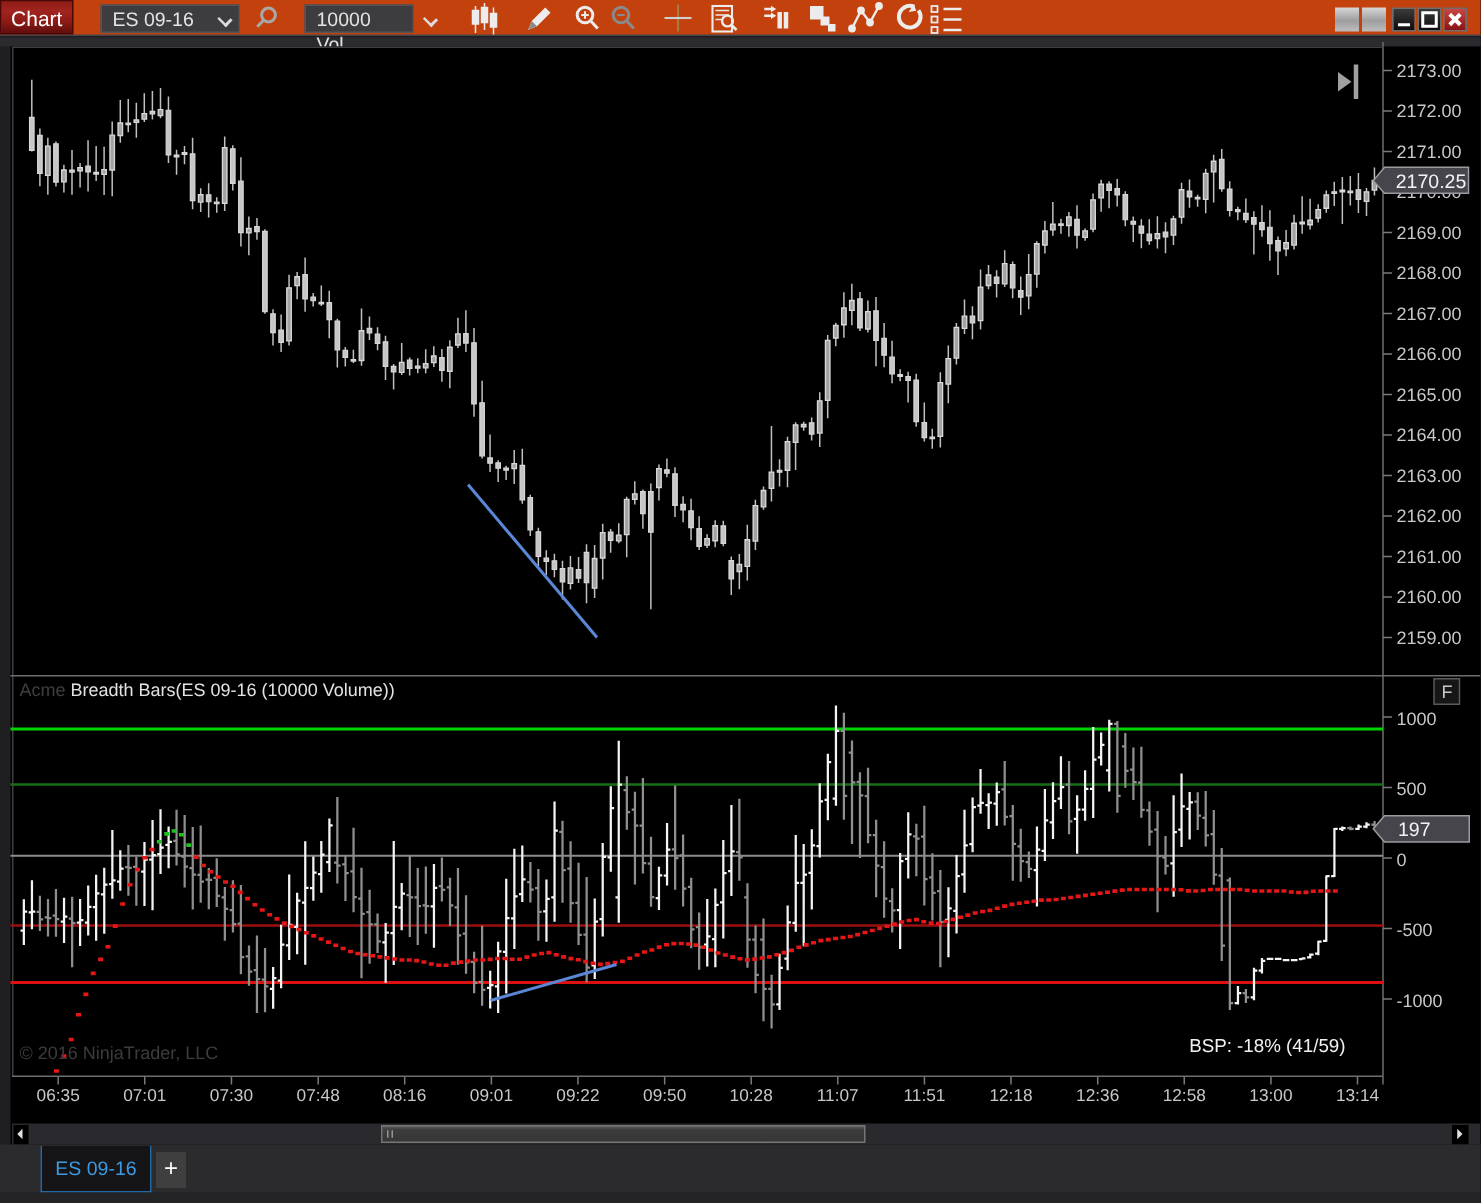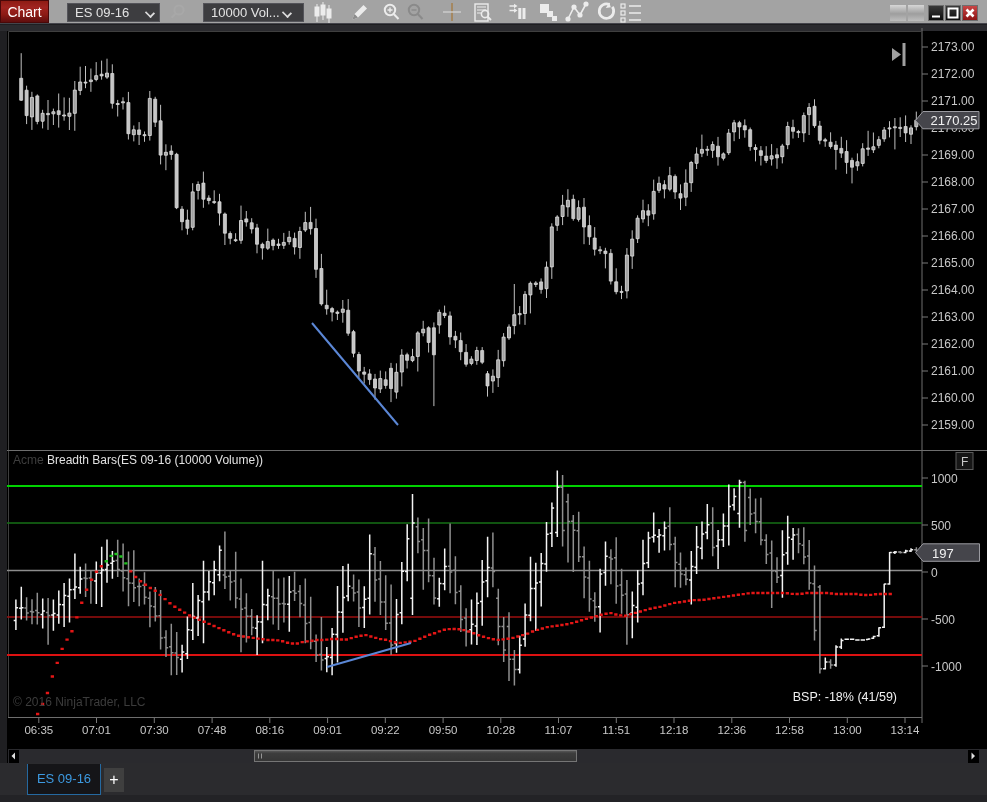--- a/index.html
+++ b/index.html
@@ -1,35 +1,35 @@
 <!DOCTYPE html>
 <html><head><meta charset="utf-8"><style>
 *{margin:0;padding:0;box-sizing:border-box}
 html,body{width:987px;height:802px;background:#1f1f22;font-family:"Liberation Sans",sans-serif;overflow:hidden}
-#toolbar{position:absolute;left:0;top:0;width:987px;height:24px;background:#a3a3a3;border-bottom:1px solid #45454c}
+#toolbar{position:absolute;left:0;top:0;width:987px;height:24px;background:#c2410c;border-bottom:1px solid #45454c}
 #midstrip{position:absolute;left:0;top:25px;width:987px;height:6px;background:#2b2b2f}
 #chartbtn{position:absolute;left:0px;top:0px;width:49px;height:23px;background:linear-gradient(180deg,#8e1c14 0%,#a02420 30%,#8c1a14 65%,#5f0e0e 100%);border:1px solid #4a0808;color:#fff;font-size:14px;text-align:center;line-height:22px}
 .dd{position:absolute;top:3px;height:19px;background:#3d3d40;border:1px solid #54545a;color:#e4e4e4;font-size:13px;line-height:17px;padding-left:7px}
 .chev{position:absolute;width:8px;height:8px;top:4px}
 .chev:before{content:"";position:absolute;left:0;top:1px;width:6px;height:6px;border-right:2px solid #dcdcdc;border-bottom:2px solid #dcdcdc;transform:rotate(45deg) scale(1,0.8)}
 .winbtn{position:absolute;top:5px;width:16px;height:16px}
 #chart{position:absolute;left:7px;top:31px;width:980px;height:732px;background:#000}
 svg{position:absolute;left:0;top:0}
 .ax{fill:#c8c8c8;font-size:12px;font-family:"Liberation Sans",sans-serif}
 .tx{fill:#c8c8c8;font-size:11.5px;font-family:"Liberation Sans",sans-serif}
 #tabbar{position:absolute;left:0;top:763px;width:987px;height:32px;background:#2b2b2e}
 #tab{position:absolute;left:27px;top:1px;width:74px;height:31px;background:#151518;border:1px solid #2569a0;border-top:none;color:#3d9ae1;font-size:13px;text-align:center;line-height:29px}
 #plus{position:absolute;left:104px;top:5px;width:20px;height:24px;background:#3f3f3f;color:#fff;font-size:16px;text-align:center;line-height:23px}
 #botstrip{position:absolute;left:0;top:795px;width:987px;height:7px;background:#232326}
 </style></head><body>
 <div id="midstrip"></div>
 <div id="toolbar">
  <div id="chartbtn">Chart</div>
  <div class="dd" style="left:67px;width:93px">ES 09-16<span class="chev" style="left:78px"></span></div>
- <div class="dd" style="left:203px;width:101px">10000 Vol...<span class="chev" style="left:79px"></span></div>
+ <div class="dd" style="left:203px;width:73px">10000 Vol...<span class="chev" style="left:79px"></span></div>
  <svg width="987" height="26" style="left:0;top:0">
 
   <g stroke="#a8a8a8" stroke-width="2" fill="none">
    <circle cx="179" cy="10" r="4.6"></circle>
         <path d="M175.6 13.6 L171.5 17.8"></path>
   </g>
 
   <g stroke="#ececec" fill="#ececec">
    <path d="M317 4v18M323 2v18M329 5v18" stroke-width="1"></path>
    <rect x="315" y="7" width="4" height="9"></rect>

